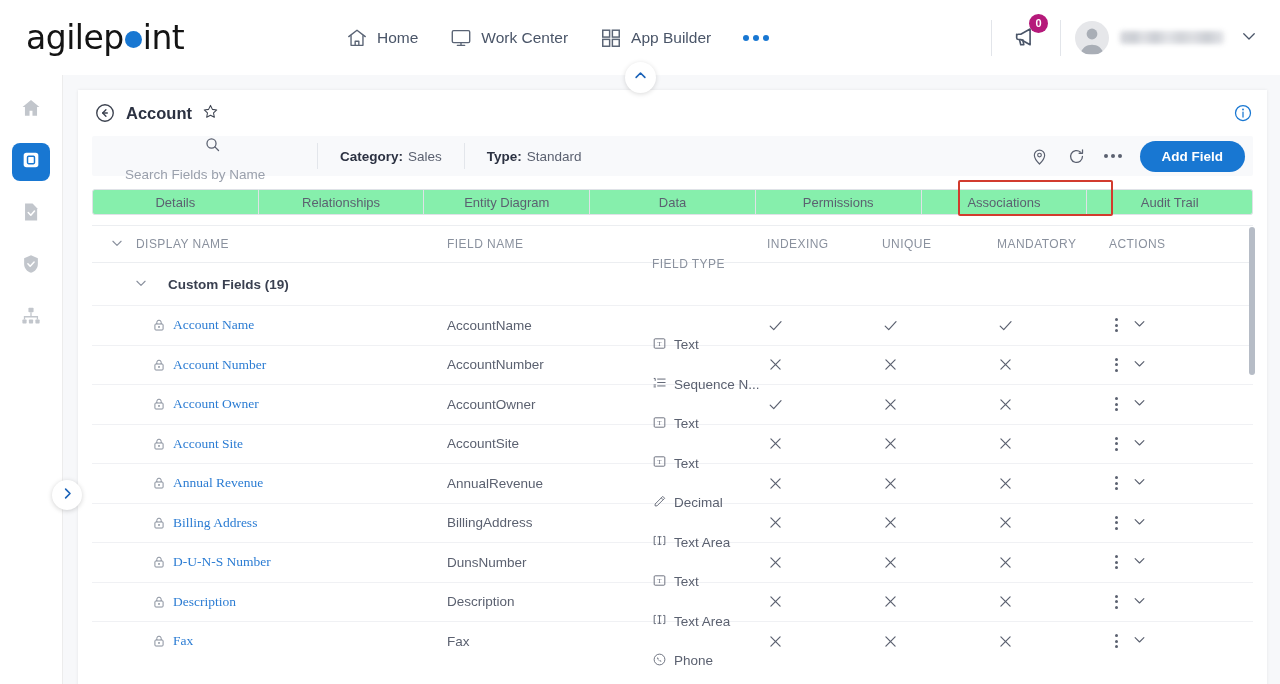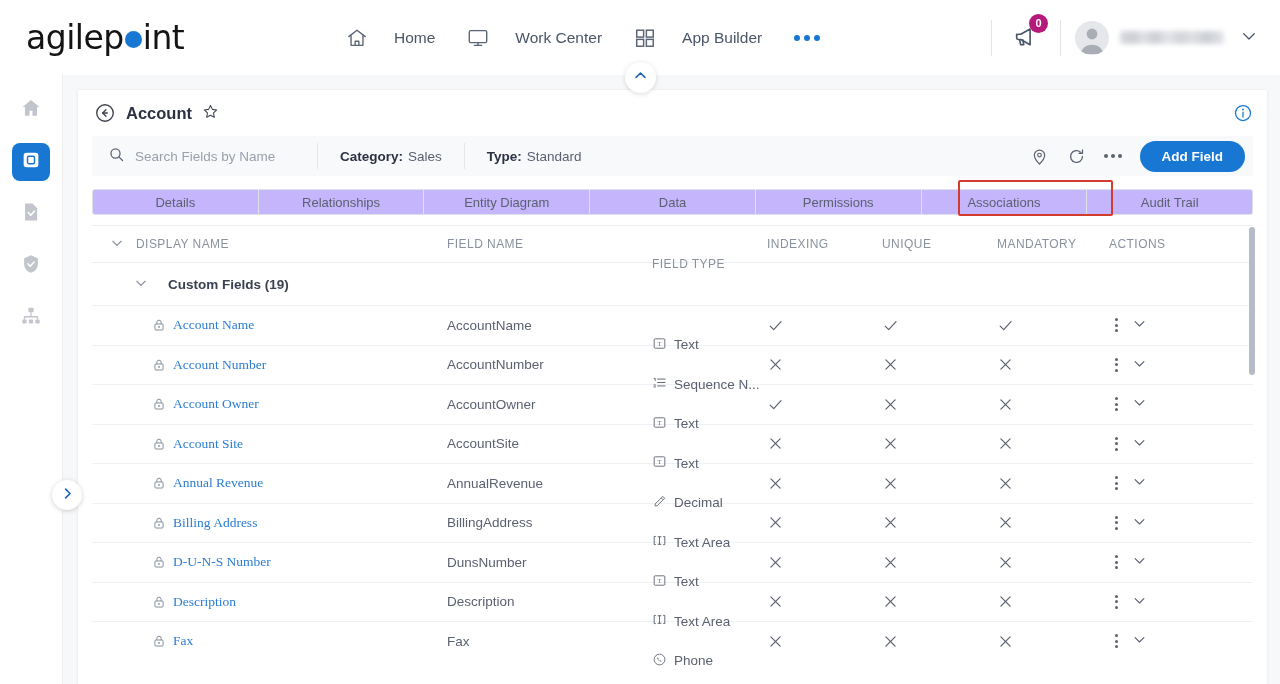--- a/index.html
+++ b/index.html
@@ -21,21 +21,21 @@
     font-size: 33px; font-weight: 400; letter-spacing: -0.5px;
     color:#141414; font-family:"DejaVu Sans", sans-serif;
     display:flex; align-items:baseline;
   }
   .logo .dot {
     display:inline-block; width:17px; height:17px; border-radius:50%;
     background:#1877d2; margin:0 1px; position:relative; top:-1px;
   }
   .nav { display:flex; align-items:center; gap:0px; flex:1; }
   .nav-item {
-    display:flex; align-items:center; gap:26px;
+    display:flex; align-items:center; gap:9px;
     padding: 6px 16px; cursor:pointer; color:#4a5568;
     font-size:15.5px;
   }
   .nav-item svg { display:block; }
   .nav-dots { display:flex; gap:4px; padding: 6px 16px; cursor:pointer;}
   .nav-dots i { width:6px; height:6px; border-radius:50%; background:#1877d2; display:block; }
 
   .header-right { display:flex; align-items:center; padding-right: 22px; gap: 0px; }
   .divider-v { width:1px; height:36px; background:#e2e5ea; margin: 0 14px; }
   .bell-wrap { position:relative; cursor:pointer; padding: 4px 6px; }
@@ -90,21 +90,21 @@
   .back-btn { cursor:pointer; display:flex; align-items:center; color:#3d4350; }
   .page-title { font-size:16.5px; font-weight:700; color:#2c3242; margin-left:10px; }
   .star { margin-left:10px; cursor:pointer; color:#3d4350; }
   .info-i { position:absolute; right:14px; top:13px; cursor:pointer; }
 
   
   .filterbar {
     height:40px; background:#f8f9fb; display:flex; align-items:center;
     margin: 0 14px; border-radius:2px; position:relative;
   }
-  .search-box { display:flex; align-items:center; gap:10px; padding-left:16px; width:225px; height:100%; }
+  .search-box { display:flex; align-items:center; gap:10px; padding-left:16px; width:225px; height:100%;flex-direction:column; }
   .search-box input {
     border:none; outline:none; background:transparent; font-size:13.5px; color:#5a6070;
     font-family:"Liberation Sans", sans-serif; width:175px;
   }
   .search-box input::placeholder { color:#9aa0ac; }
   .fsep { width:1px; height:26px; background:#e3e6eb; }
   .fchip { padding: 0 22px; font-size:13.5px; color:#5b6170; display:flex; align-items:center; gap:5px; height:100%;}
   .fchip b { color:#2c3242; font-weight:700; }
   .fb-right { margin-left:auto; display:flex; align-items:center; gap:18px; padding-right:8px; }
   .ic-btn { cursor:pointer; color:#5b6170; display:flex; align-items:center; }
@@ -114,21 +114,21 @@
     background:#1877d2; color:#fff; border:none; border-radius:16px;
     height:31px; padding: 0 22px; font-size:13.5px; font-weight:700; cursor:pointer;
     font-family:"Liberation Sans", sans-serif;
   }
 
   
   .tabs { display:flex; margin: 13px 14px 0 14px; }
   .tab {
     flex:1; height:26px; border:1px solid #dfe2e7; border-left:none;
     display:flex; align-items:center; justify-content:center;
-    font-size:13px; color:#5b6170; background:#c4b5fd; cursor:pointer;
+    font-size:13px; color:#5b6170; background:#86efac; cursor:pointer;
   }
   .tab:first-child { border-left:1px solid #dfe2e7; border-radius:3px 0 0 3px; }
   .tab:last-child { border-radius:0 3px 3px 0; }
   .tab.active { background:#1877d2; color:#fff; font-weight:700; border-color:#1877d2; }
   .tab-highlight { position:absolute; border:2.5px solid #d23b2e; border-radius:2px; pointer-events:none; }
 
   
   .tablewrap { margin: 10px 14px 0 14px; position:relative; }
   .thead {
     display:flex; align-items:center; height:38px;

